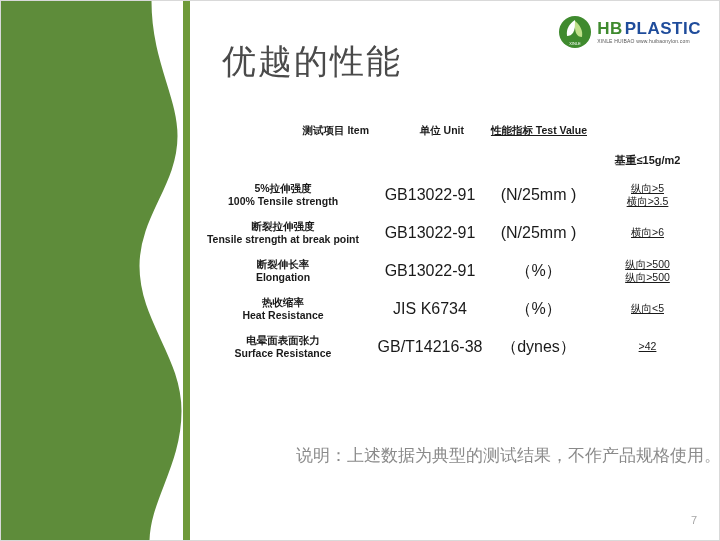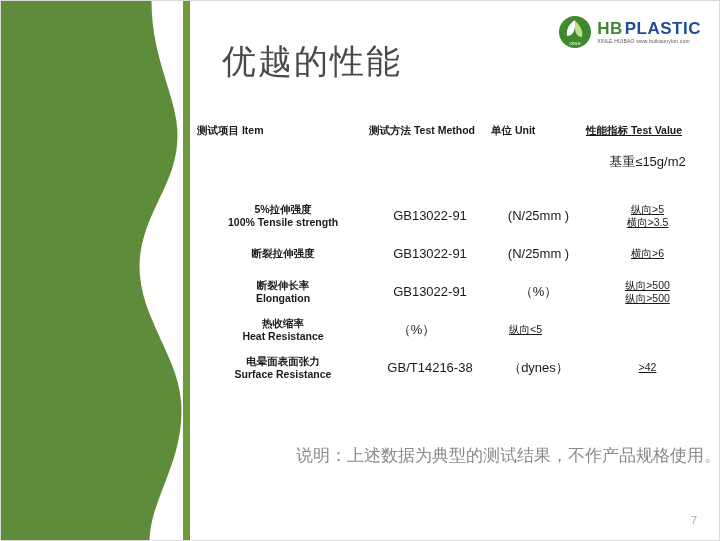--- a/index.html
+++ b/index.html
@@ -96,58 +96,58 @@
     width: 512px;
   }
   .thead {
     display: flex;
     align-items: flex-start;
     color: #1a1a1a;
     font-weight: bold;
     font-size: 10.5px;
   }
   .thead .cell {
-    text-align: left;
+    text-align: right;
     line-height: 1.35;
   }
   .col1 { width: 172px; }
   .col2 { width: 122px; }
   .col3 { width: 95px; }
   .col4 { width: 123px; text-decoration: underline; }
 
   .subhead {
     margin-top: 16px;
-    font-size: 13px;
-    font-weight: normal;
+    font-size: 11px;
+    font-weight: bold;
     color: #1a1a1a;
     text-align: center;
     padding-left: 389px;
   }
   .rows {
-    margin-top: 26px;
+    margin-top: 8px;
   }
   .row {
     display: flex;
     align-items: center;
     min-height: 38px;
   }
   .row .cell {
     text-align: center;
     line-height: 1.3;
   }
   .c-item {
     font-size: 10.5px;
     font-weight: bold;
     color: #1a1a1a;
   }
   .c-item .en {
     font-weight: bold;
   }
   .c-method, .c-unit {
-    font-size: 13px;
+    font-size: 16px;
     color: #1a1a1a;
   }
   .c-value {
     font-size: 10.5px;
     color: #1a1a1a;
     line-height: 1.45;
   }
   
   .footnote {
     position: absolute;
@@ -196,21 +196,20 @@
       <div class="logo-sub">XINLE HUIBAO www.huibaonylon.com</div>
     </div>
   </div>
 
   <div class="title">优越的性能</div>
 
   <div class="table">
 
     <div class="thead">
       <div class="cell col1">测试项目  Item</div>
-      <div class="cell col2">测试方法  Test Method</div>
       <div class="cell col3">单位  Unit</div>
       <div class="cell col4">性能指标  Test Value</div>
     </div>
 
     <div class="subhead">基重≤15g/m2</div>
 
     <div class="rows">
 
       <div class="row">
         <div class="cell col1 c-item">
@@ -221,20 +220,21 @@
         <div class="cell col3 c-unit">(N/25mm )</div>
         <div class="cell col4 c-value">
           <div>纵向&gt;5</div>
           <div>横向&gt;3.5</div>
         </div>
       </div>
 
       <div class="row">
         <div class="cell col1 c-item">
           <div>断裂拉伸强度</div>
+          <div class="en">Tensile strength at break point</div>
         </div>
         <div class="cell col2 c-method">GB13022-91</div>
         <div class="cell col3 c-unit">(N/25mm )</div>
         <div class="cell col4 c-value">
           <div>横向&gt;6</div>
         </div>
       </div>
 
       <div class="row">
         <div class="cell col1 c-item">
@@ -247,20 +247,21 @@
           <div>纵向&gt;500</div>
           <div>纵向&gt;500</div>
         </div>
       </div>
 
       <div class="row">
         <div class="cell col1 c-item">
           <div>热收缩率</div>
           <div class="en">Heat Resistance</div>
         </div>
+        <div class="cell col2 c-method">JIS K6734</div>
         <div class="cell col3 c-unit">（%）</div>
         <div class="cell col4 c-value">
           <div>纵向&lt;5</div>
         </div>
       </div>
 
       <div class="row">
         <div class="cell col1 c-item">
           <div>电晕面表面张力</div>
           <div class="en">Surface Resistance</div>

